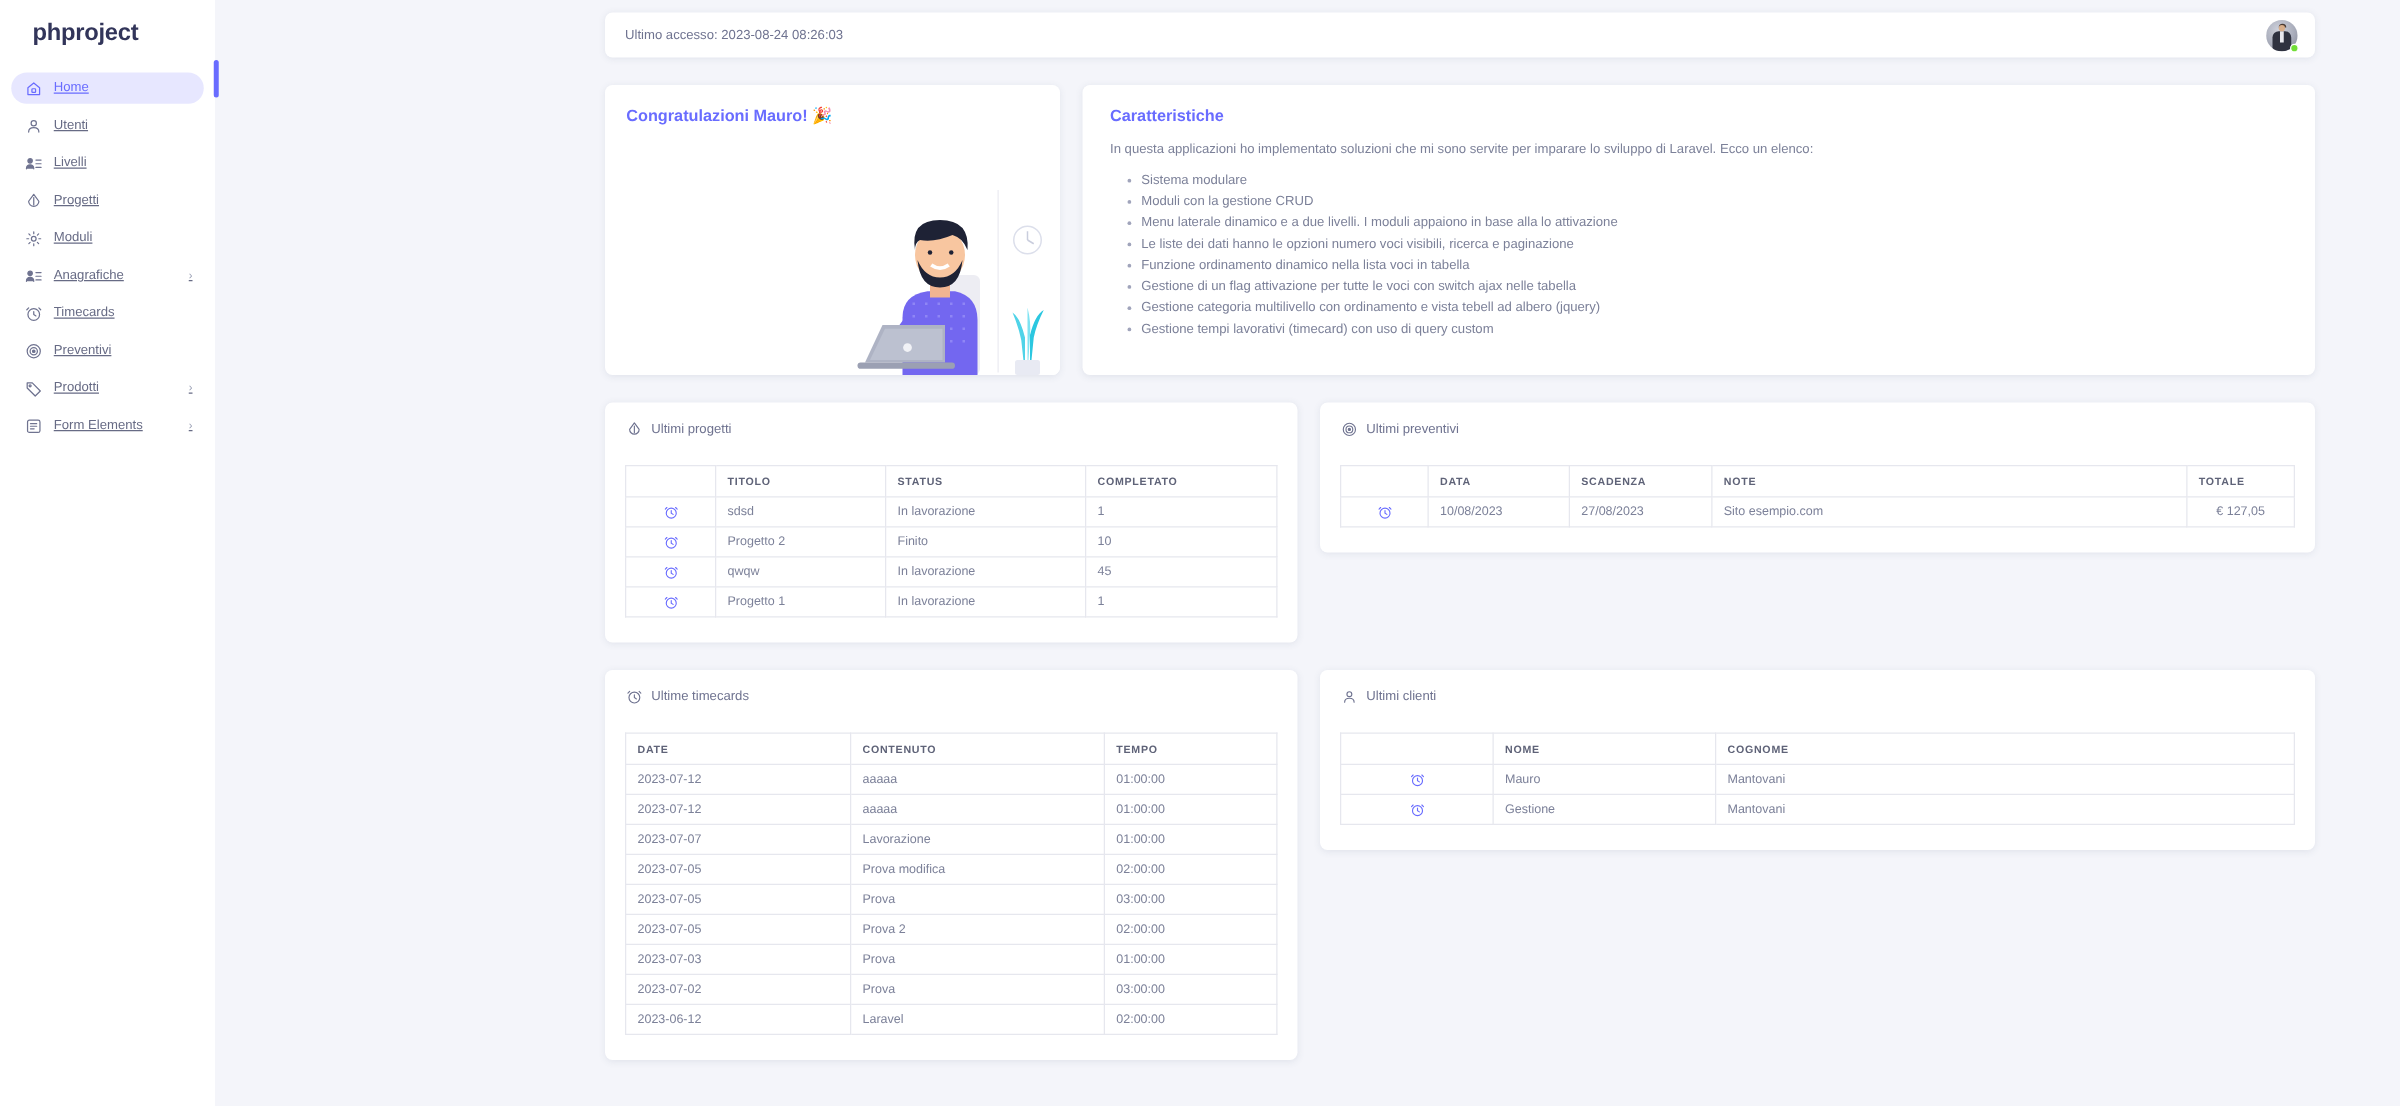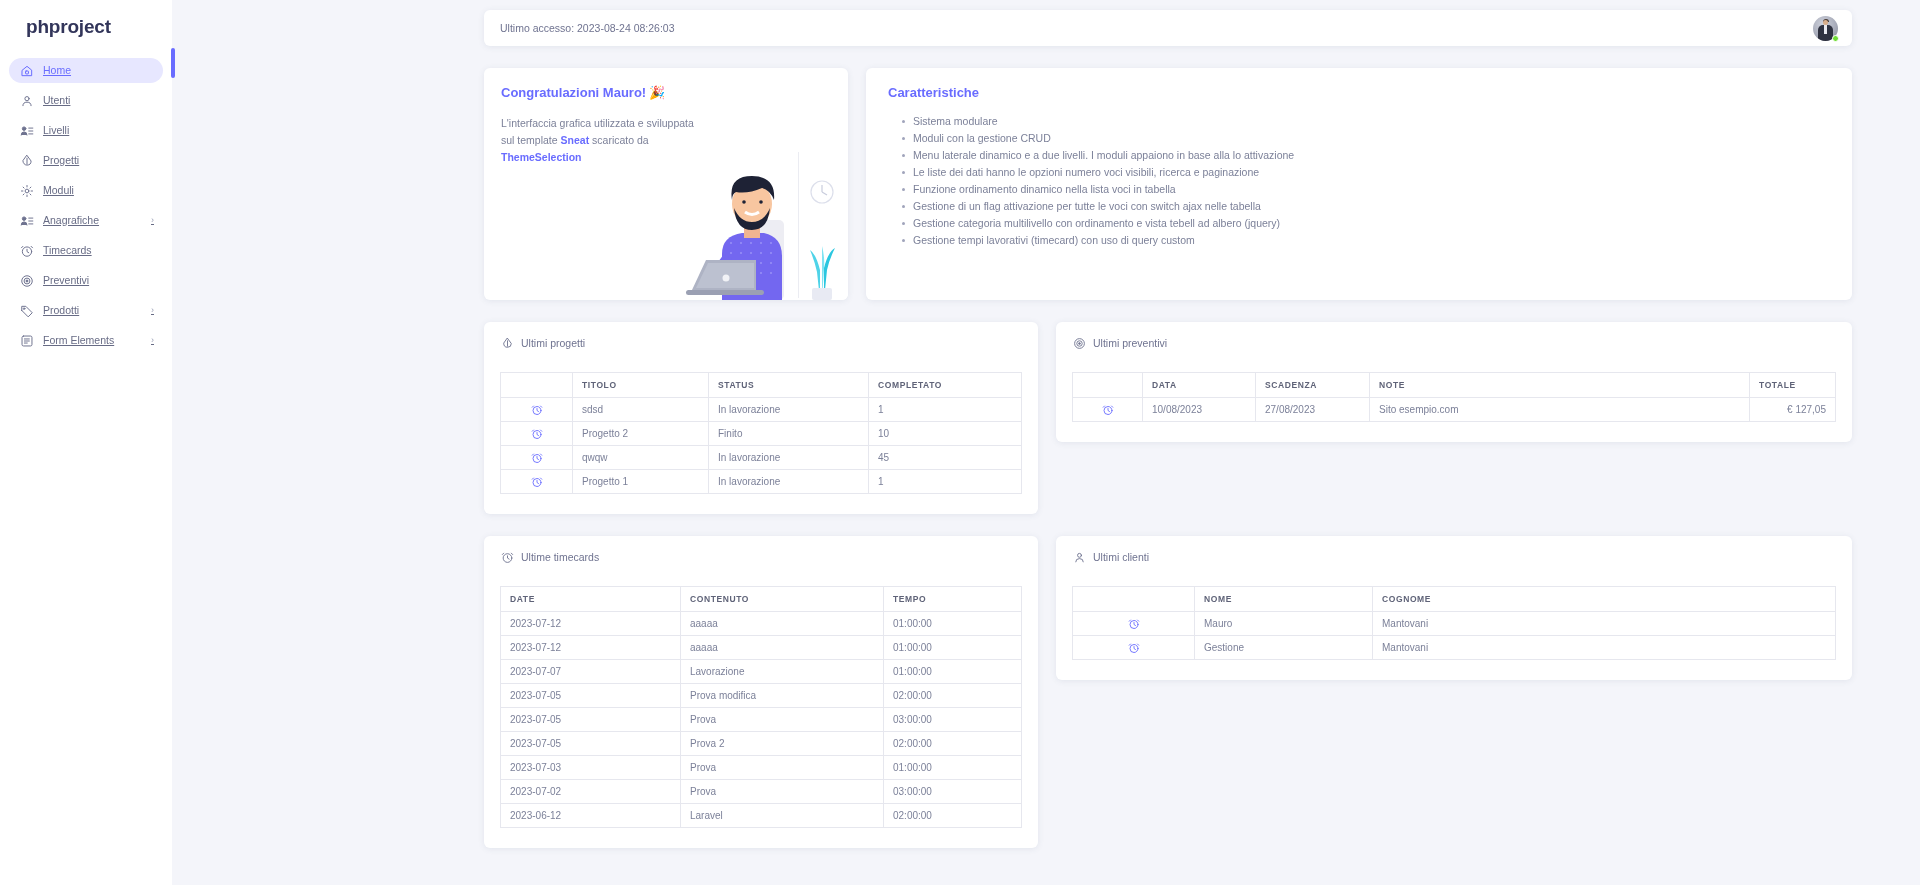--- a/index.html
+++ b/index.html
@@ -176,21 +176,21 @@
     color: #7c8199;
     white-space: nowrap; overflow: hidden; text-overflow: ellipsis;
   }
   table th {
     font-size: 8.5px; letter-spacing: 0.6px;
     text-transform: uppercase; color: #5f6378;
     font-weight: bold; padding: 7px 9px;
     height: 24px;
   }
   table td { height: 23.5px; }
-  td.right { text-align: right; }
+  td.right { text-align: center; }
   td.ic { text-align: center; padding: 0; }
   td.ic svg { display: inline-block; vertical-align: middle; }
 
   
   #tbl-progetti col.c0 { width: 72px; }
   #tbl-progetti col.c1 { width: 136px; }
   #tbl-progetti col.c2 { width: 160px; }
   #tbl-preventivi col.c0 { width: 70px; }
   #tbl-preventivi col.c1 { width: 113px; }
   #tbl-preventivi col.c2 { width: 114px; }
@@ -338,23 +338,20 @@
         </div>
         <div id="online-dot"></div>
       </div>
     </div>
 
     <div class="row">
 
       <section id="welcome-card" class="card">
         <div id="welcome-inner">
           <div id="welcome-title">Congratulazioni Mauro! 🎉</div>
-          <p id="welcome-p2">
-            <span>L'interfaccia grafica utilizzata e sviluppata sul template </span><a class="strong-link">Sneat</a><span> scaricato da </span><br><a class="strong-link">ThemeSelection</a>
-          </p>
         </div>
         <svg id="welcome-illu" viewBox="0 0 178 150">
           <rect x="0" y="0" width="178" height="150" fill="#ffffff"></rect>
           <rect x="0" y="0" width="128" height="150" fill="#ffffff"></rect>
           <rect x="128" y="2" width="1" height="146" fill="#ebecf2"></rect>
 
           <circle cx="152" cy="42" r="11" fill="none" stroke="#dcdfeb" stroke-width="1.2"></circle>
           <line x1="152" y1="42" x2="152" y2="35" stroke="#c9cddd" stroke-width="1.2"></line>
           <line x1="152" y1="42" x2="157" y2="45" stroke="#c9cddd" stroke-width="1.2"></line>
 
@@ -408,20 +405,21 @@
           <path d="M22 140 L36 110 L86 110 L86 140 Z" fill="#aeb3c4"></path>
           <path d="M26 138 L38 113 L84 113 L84 138 Z" fill="#bcc1d0"></path>
           <circle cx="56" cy="128" r="3.5" fill="#f1f2f6"></circle>
           <rect x="16" y="140" width="78" height="5" rx="2.5" fill="#9ba0b3"></rect>
         </svg>
       </section>
 
       <section id="features-card" class="card">
         <div id="features-inner">
           <div id="features-title">Caratteristiche</div>
+          <div id="features-intro">In questa applicazioni ho implementato soluzioni che mi sono servite per imparare lo sviluppo di Laravel. Ecco un elenco:</div>
           <ul id="features-list">
               <li>Sistema modulare</li>
               <li>Moduli con la gestione CRUD</li>
               <li>Menu laterale dinamico e a due livelli. I moduli appaiono in base alla lo attivazione</li>
               <li>Le liste dei dati hanno le opzioni numero voci visibili, ricerca e paginazione</li>
               <li>Funzione ordinamento dinamico nella lista voci in tabella</li>
               <li>Gestione di un flag attivazione per tutte le voci con switch ajax nelle tabella</li>
               <li>Gestione categoria multilivello con ordinamento e vista tebell ad albero (jquery)</li>
               <li>Gestione tempi lavorativi (timecard) con uso di query custom</li>
             </ul>

